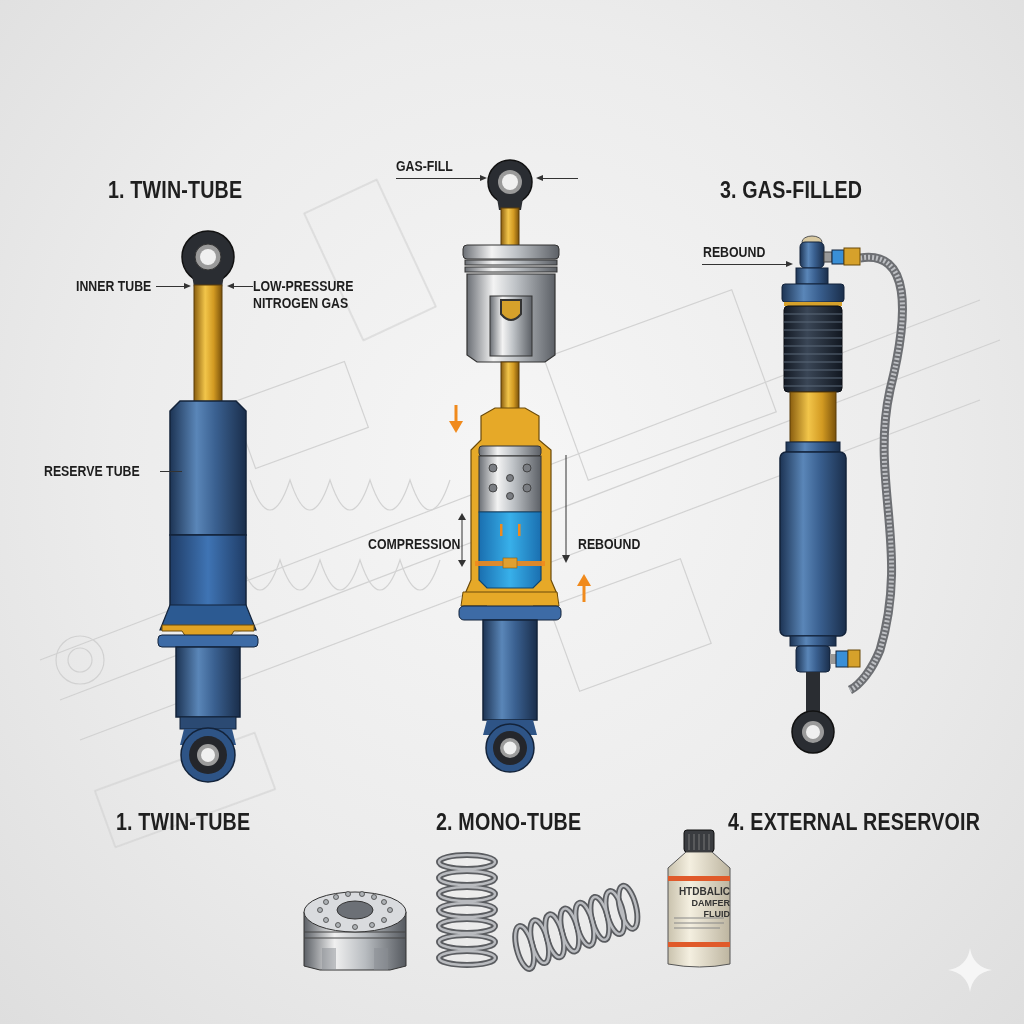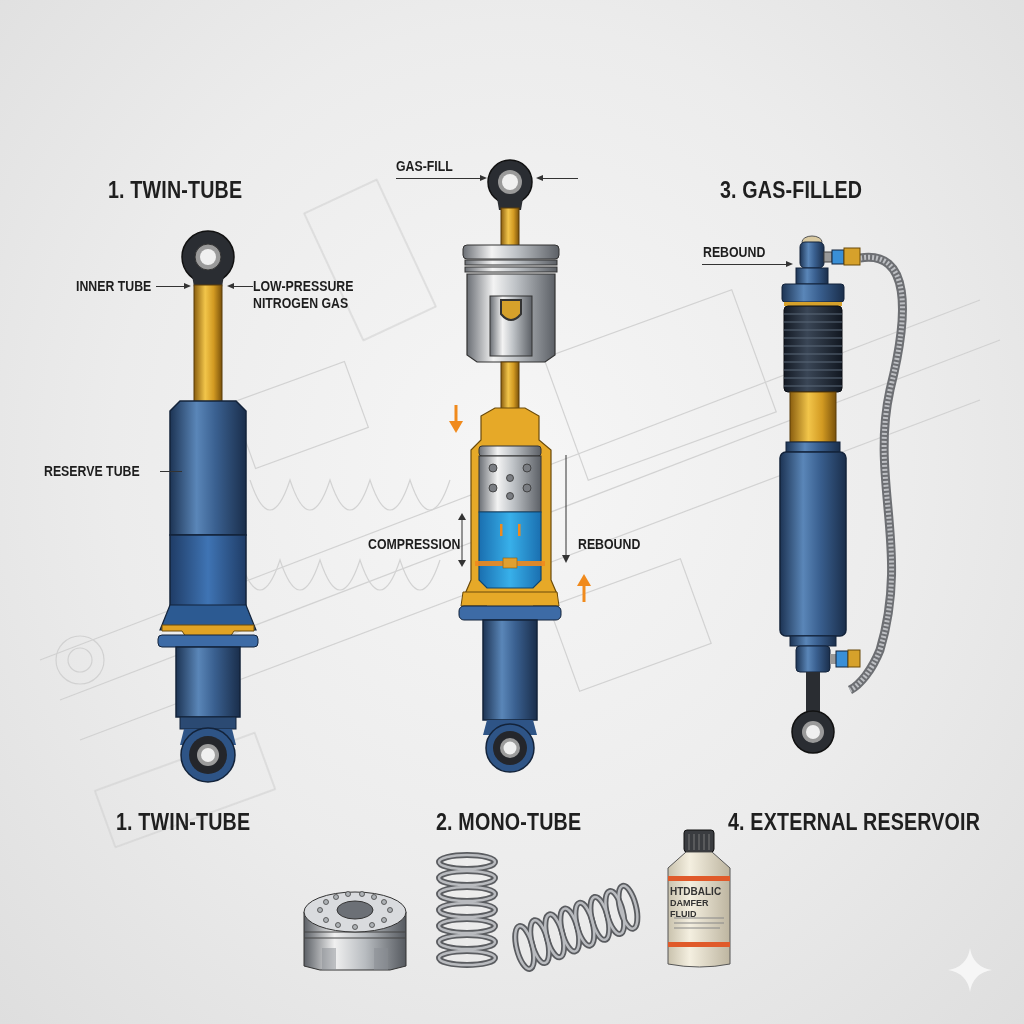--- a/index.html
+++ b/index.html
@@ -375,19 +375,19 @@
       </g>
     <path d="M24 22 L50 22 L68 38 L68 134 Q38 140 6 134 L6 38 Z" fill="url(#bottleG)" stroke="#555"></path>
     <rect x="6" y="46" width="62" height="5" fill="#e05a2a"></rect>
     <rect x="6" y="112" width="62" height="5" fill="#e05a2a"></rect>
     <g stroke="#888" stroke-width="1">
       <line x1="12" y1="88" x2="62" y2="88"></line>
         <line x1="12" y1="93" x2="62" y2="93"></line>
         <line x1="12" y1="98" x2="58" y2="98"></line>
     </g>
   </svg>
-  <div class="abs" style="left:8px;top:56px;width:60px;text-align:left;font-size:10px;font-weight:bold;color:#333;line-height:11px;">HTDBALIC</div>
-  <div class="abs" style="left:8px;top:68px;width:60px;text-align:left;font-size:9px;font-weight:bold;color:#333;line-height:11px;">DAMFER FLUID</div>
+  <div class="abs" style="left:8px;top:56px;width:60px;text-align:right;font-size:10px;font-weight:bold;color:#333;line-height:11px;">HTDBALIC</div>
+  <div class="abs" style="left:8px;top:68px;width:60px;text-align:right;font-size:9px;font-weight:bold;color:#333;line-height:11px;">DAMFER FLUID</div>
 </div>
 
 <svg class="sparkle" width="48" height="48" style="left:946px;top:946px;">
   <path d="M24 2 Q27 21 46 24 Q27 27 24 46 Q21 27 2 24 Q21 21 24 2 Z" fill="#f7f7f7" opacity="0.95"></path>
 </svg>
 
 </body></html>

